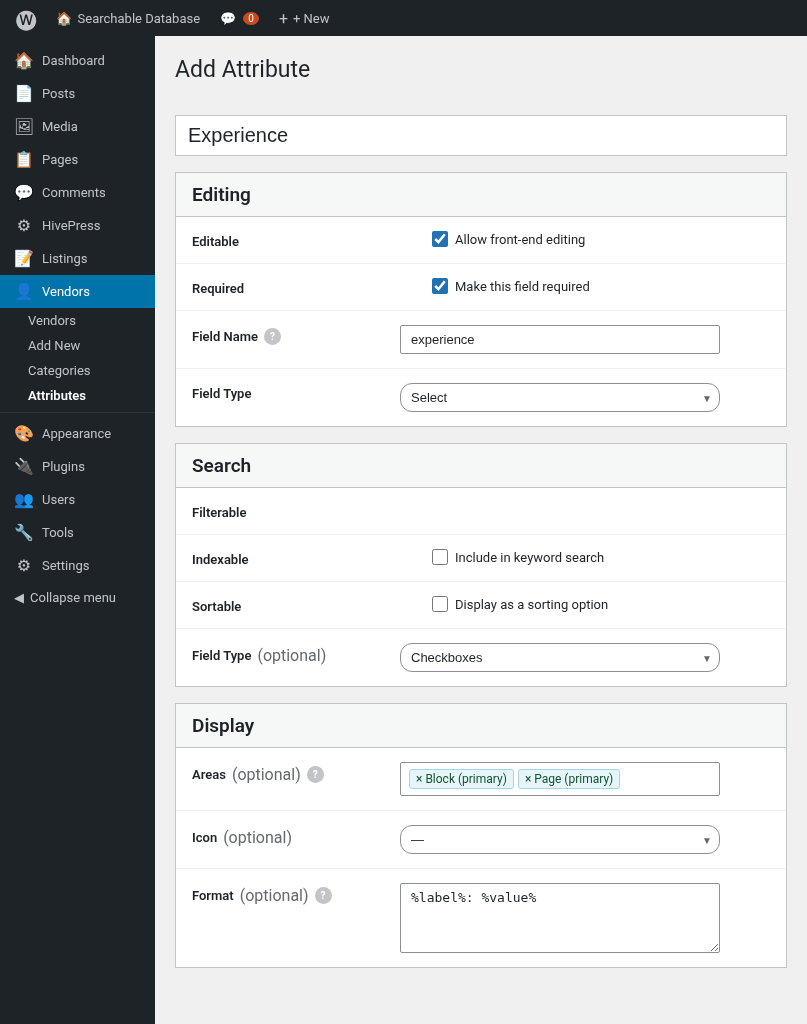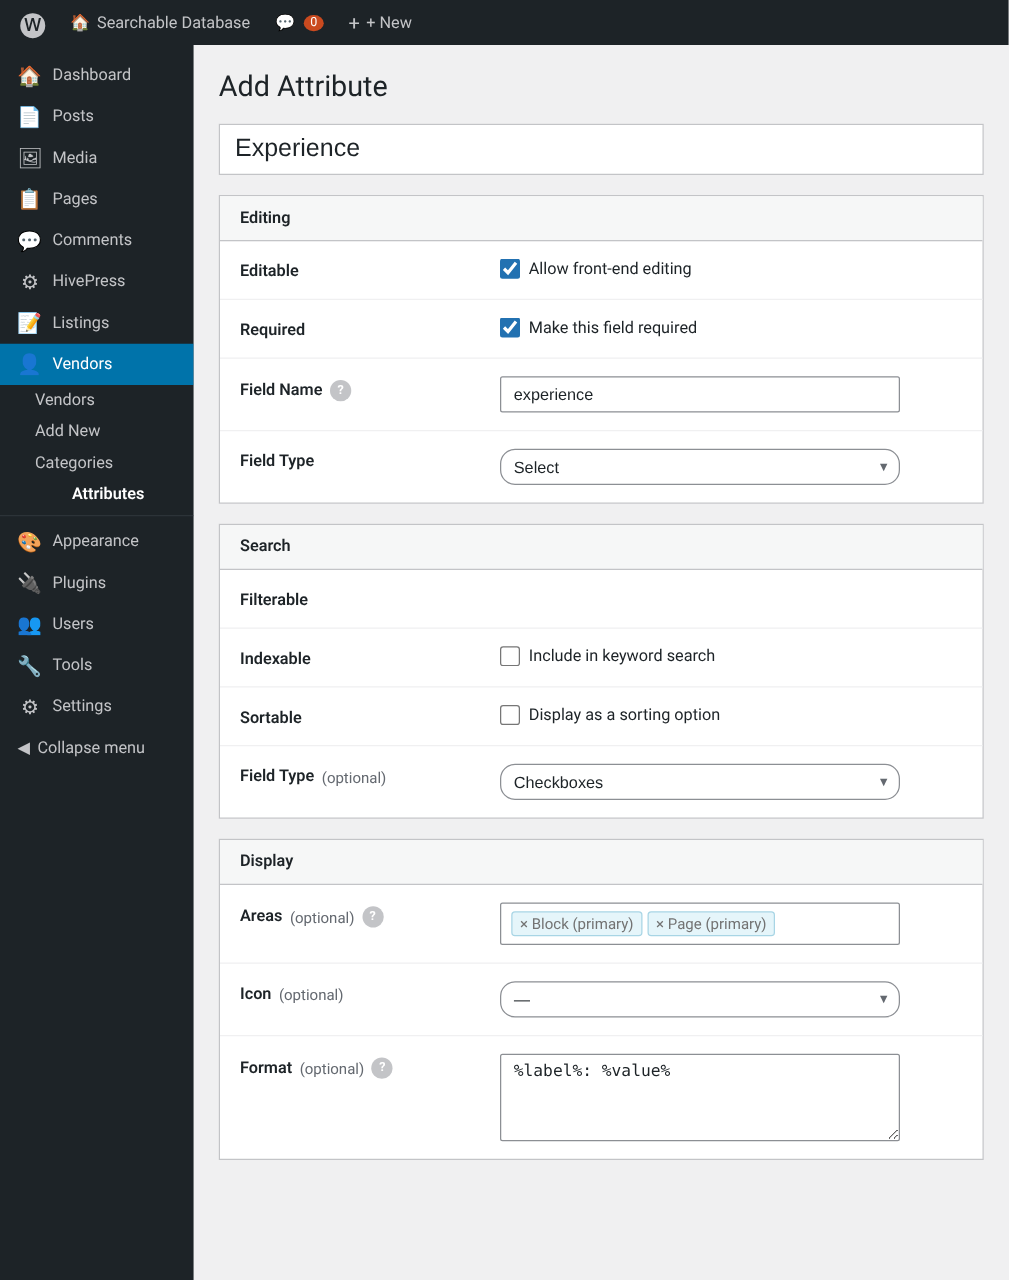--- a/index.html
+++ b/index.html
@@ -58,36 +58,36 @@
       gap: 8px;
       padding: 7px 10px 7px 14px;
       cursor: pointer;
       font-size: 13px;
       color: #c3c4c7;
       text-decoration: none;
     }
     .sidebar-item.active { background: #0073aa; color: #fff; }
     .sidebar-icon { font-size: 16px; width: 20px; text-align: center; flex-shrink: 0; }
     .sidebar-sub { padding: 5px 10px 5px 28px; cursor: pointer; color: #c3c4c7; font-size: 13px; }
-    .sidebar-sub.active { color: #fff; font-weight: 600; text-align: center; }
+    .sidebar-sub.active { color: #fff; font-weight: 600; }
     .sidebar-divider { border: none; border-top: 1px solid #2c3338; margin: 4px 0; }
 
     
     #main-content {
       flex: 1;
       overflow-y: auto;
       padding: 20px 20px 20px 20px;
       background: #f0f0f1;
     }
 
     .page-title {
       font-size: 23px;
       font-weight: 400;
       color: #1d2327;
-      margin-bottom: 16px;
+      margin-bottom: 32px;
     }
 
     
     .title-input {
       width: 100%;
       padding: 8px 12px;
       font-size: 20px;
       border: 1px solid #c3c4c7;
       background: #fff;
       margin-bottom: 16px;
@@ -99,21 +99,21 @@
     .section {
       background: #fff;
       border: 1px solid #c3c4c7;
       margin-bottom: 16px;
     }
     .section-header {
       background: #f6f7f7;
       border-bottom: 1px solid #c3c4c7;
       padding: 10px 16px;
       font-weight: 600;
-      font-size: 13px;
+      font-size: 19px;
       color: #1d2327;
     }
 
     
     .form-row {
       display: flex;
       align-items: flex-start;
       padding: 14px 16px;
       border-bottom: 1px solid #f0f0f1;
     }
@@ -125,36 +125,37 @@
       color: #1d2327;
       font-size: 13px;
       padding-top: 3px;
       display: flex;
       align-items: center;
       gap: 6px;
     }
     .form-label .optional {
       font-weight: 400;
       color: #646970;
-      font-size: 12px;
+      font-size: 16px;
     }
     .form-field {
       flex: 1;
       display: flex;
       align-items: center;
       gap: 8px;
       flex-wrap: wrap;
     }
 
     
     .checkbox-wrap {
       display: flex;
       align-items: center;
       gap: 7px;
       color: #1d2327;
+      margin-left: 32px;
     }
     .checkbox-wrap input[type=checkbox] {
       width: 16px;
       height: 16px;
       accent-color: #2271b1;
       cursor: pointer;
     }
 
     
     .text-input {
@@ -229,21 +230,21 @@
     }
     .tag-chip {
       display: flex;
       align-items: center;
       gap: 4px;
       background: #e5f5fa;
       border: 1px solid #a8d5e5;
       border-radius: 3px;
       padding: 2px 6px;
       font-size: 12px;
-      color: #737373;
+      color: #14532d;
     }
 
     
     .textarea-input {
       width: 100%;
       max-width: 320px;
       min-height: 70px;
       padding: 6px 10px;
       border: 1px solid #8c8f94;
       border-radius: 2px;

